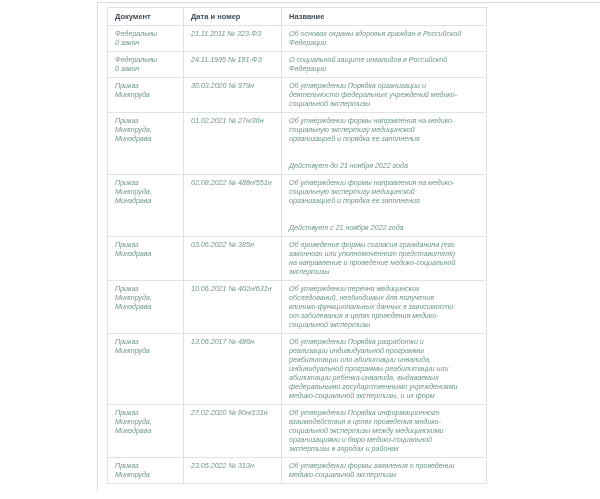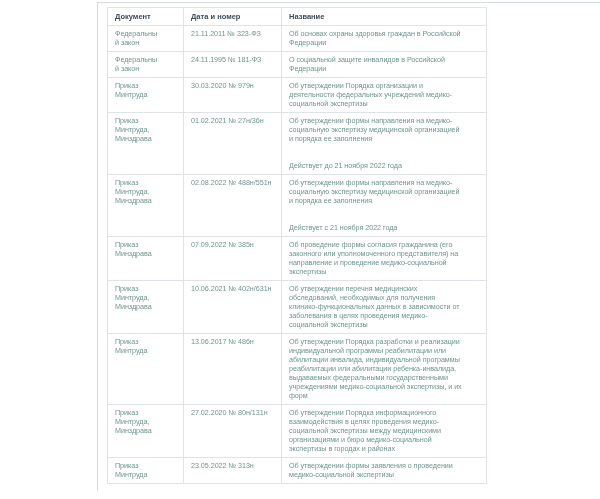--- a/index.html
+++ b/index.html
@@ -32,21 +32,21 @@
     vertical-align:top;text-align:left;
   }
   table.docs th{
     font-size:7.5px;line-height:9px;font-weight:bold;
     color:var(--header-text,#3d4c5a);
     padding:4px 6px 4px 7px;
   }
   table.docs td{
     color:var(--body-text,#6e958f);
     padding:3px 24px 4px 7px;
-    font-size:7.2px;line-height:9px;letter-spacing:-0.05px;
+    font-size:7.2px;line-height:9px;letter-spacing:-0.05px;font-style:italic;
   }
   td.c-doc{overflow-wrap:break-word;}
   td.c-date{white-space:nowrap;}
   td.c-title div{overflow-wrap:break-word;}
   td.c-title .note{margin-top:18px;}
   col.w-doc{width:76px;}
   col.w-date{width:98px;}
   col.w-title{width:205px;}
 </style>
 </head>
@@ -101,21 +101,21 @@
         <tr>
           <td class="c-doc">Приказ Минтруда, Минздрава</td>
           <td class="c-date">02.08.2022 № 488н/551н</td>
           <td class="c-title">
             <div>Об утверждении формы направления на медико-социальную экспертизу медицинской организацией и порядка ее заполнения</div>
             <div class="note">Действует с 21 ноября 2022 года</div>
           </td>
         </tr>
         <tr>
           <td class="c-doc">Приказ Минздрава</td>
-          <td class="c-date">07.09.2022 № 385н</td>
+          <td class="c-date">03.06.2022 № 385н</td>
           <td class="c-title">
             <div>Об проведение формы согласия гражданина (его законного или уполномоченного представителя) на направление и проведение медико-социальной экспертизы</div>
           </td>
         </tr>
         <tr>
           <td class="c-doc">Приказ Минтруда, Минздрава</td>
           <td class="c-date">10.06.2021 № 402н/631н</td>
           <td class="c-title">
             <div>Об утверждении перечня медицинских обследований, необходимых для получения клинико-функциональных данных в зависимости от заболевания в целях проведения медико-социальной экспертизы</div>
           </td>

